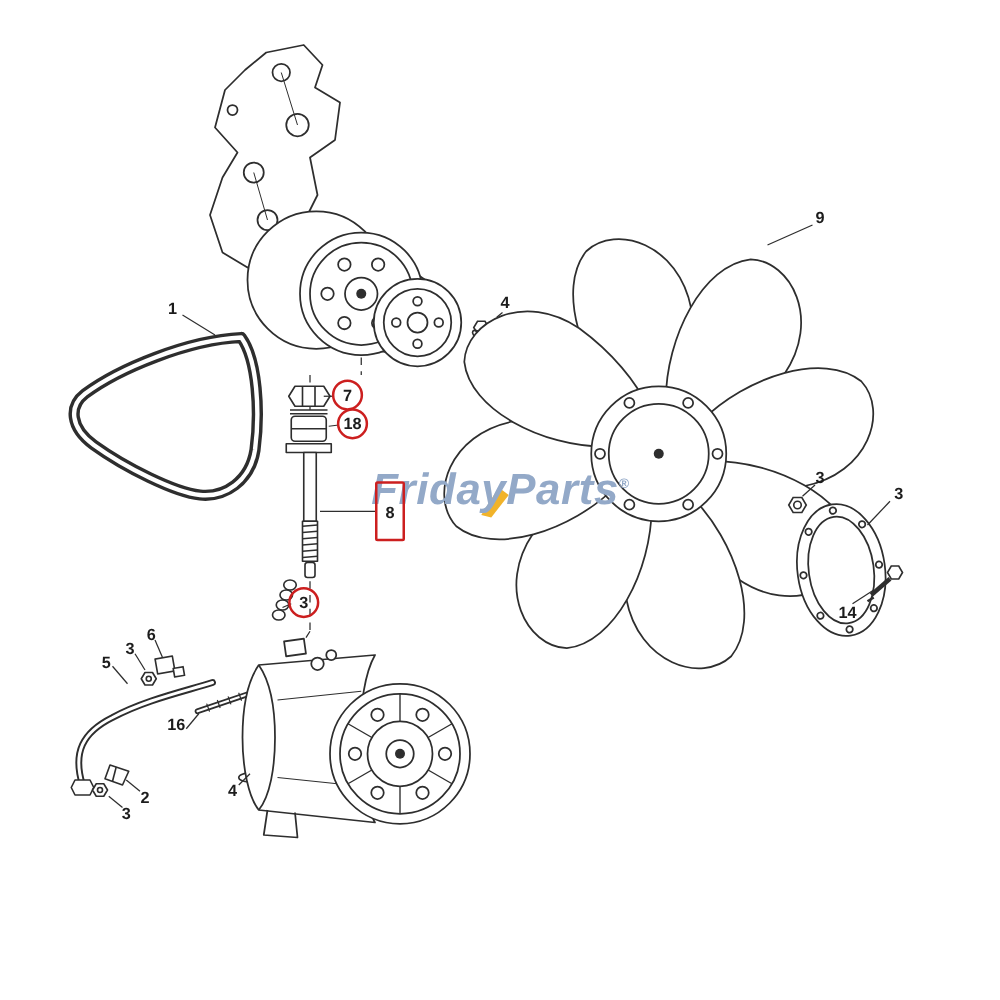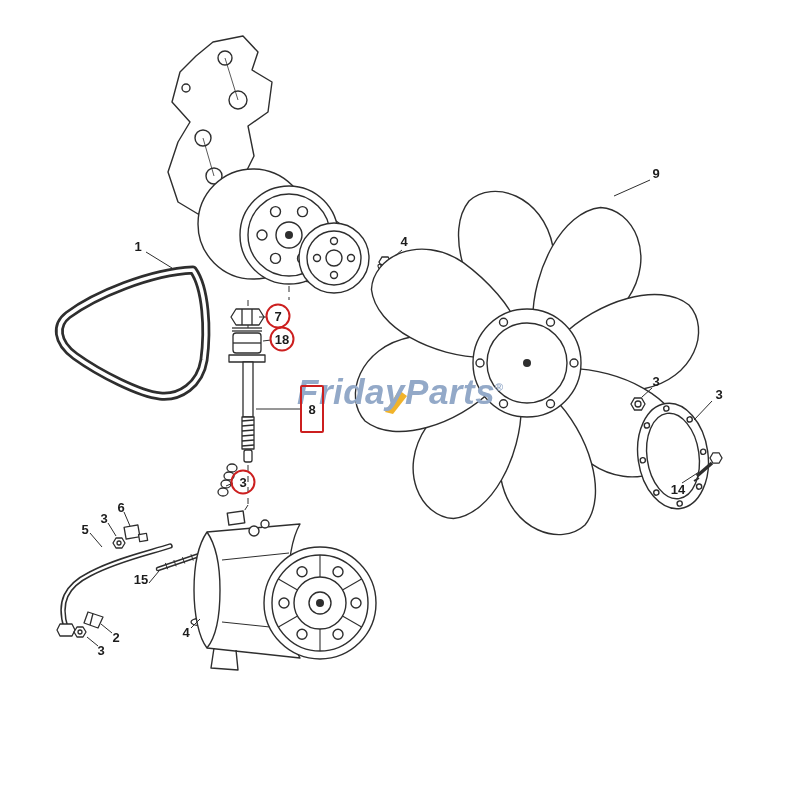--- a/index.html
+++ b/index.html
@@ -265,18 +265,18 @@
   <div class="callout hl-rect" style="left:312px; top:409px">8</div>
   <div class="callout hl-circle" style="left:243px; top:482px">3</div>
   <div class="callout" style="left:656px; top:173px">9</div>
   <div class="callout" style="left:404px; top:241px">4</div>
   <div class="callout" style="left:656px; top:381px">3</div>
   <div class="callout" style="left:719px; top:394px">3</div>
   <div class="callout" style="left:678px; top:489px">14</div>
   <div class="callout" style="left:85px;  top:529px">5</div>
   <div class="callout" style="left:121px; top:507px">6</div>
   <div class="callout" style="left:104px; top:518px">3</div>
-  <div class="callout" style="left:141px; top:579px">15</div>
+  <div class="callout" style="left:141px; top:579px">16</div>
   <div class="callout" style="left:116px; top:637px">2</div>
   <div class="callout" style="left:101px; top:650px">3</div>
   <div class="callout" style="left:186px; top:632px">4</div>
 
 </div>
 
 </body></html>

